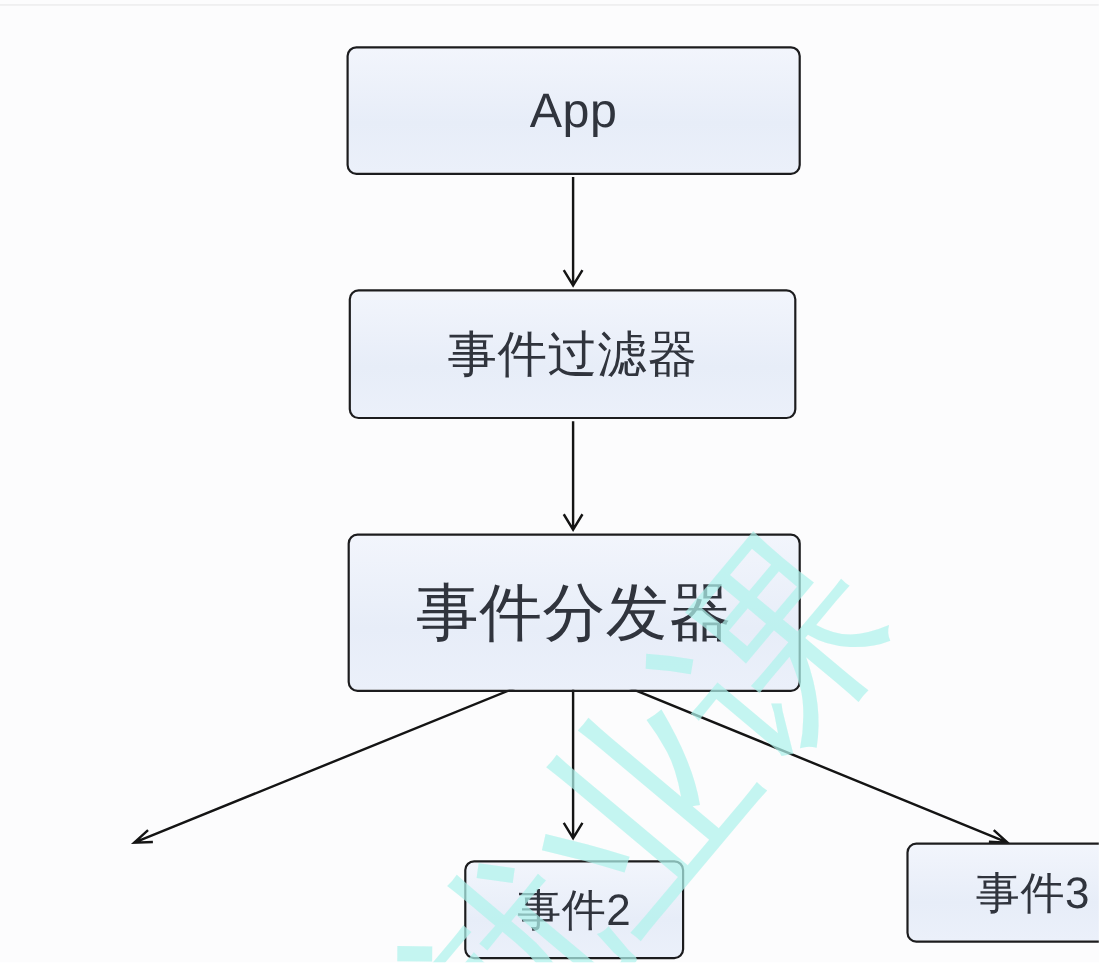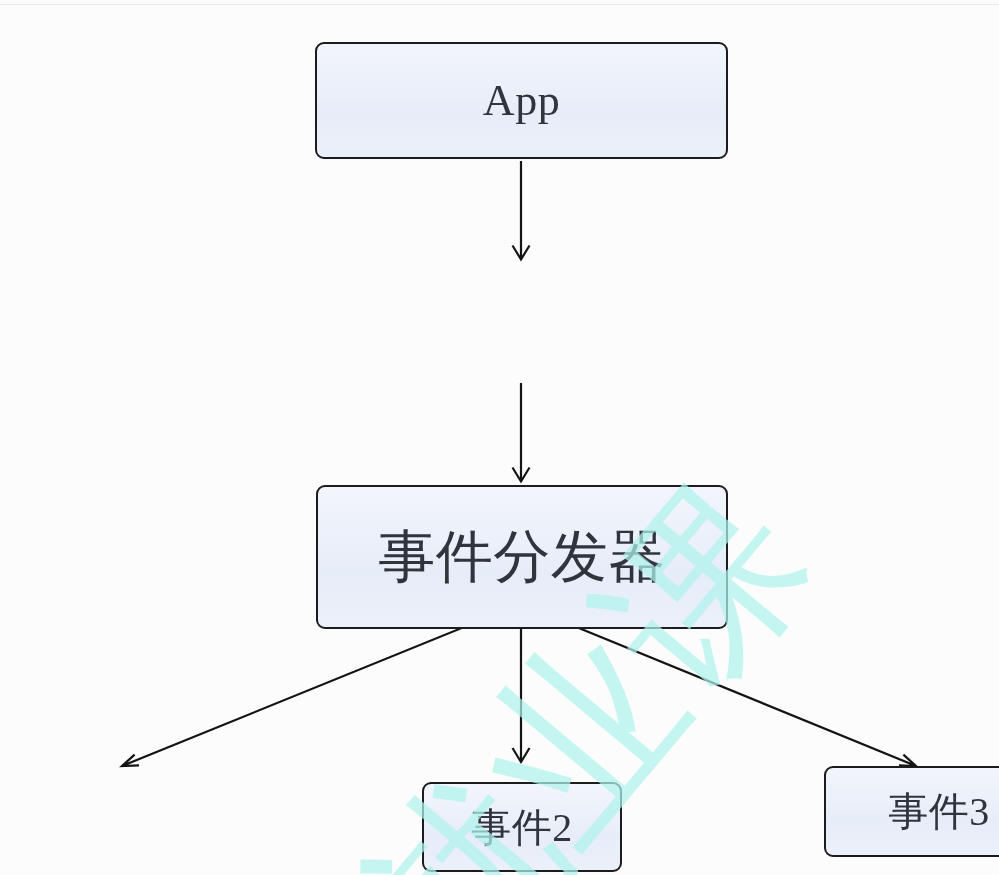--- a/index.html
+++ b/index.html
@@ -7,21 +7,20 @@
     padding: 0;
     background: #ffffff;
     font-family: "Liberation Sans", "DejaVu Sans", sans-serif;
   }
   .canvas {
     position: relative;
     width: 999px;
     height: 875px;
     overflow: hidden;
     background: #fcfcfd;
-    font-family: Liberation Serif, serif;
   }
   .top-divider {
     position: absolute;
     left: 0;
     top: 4px;
     width: 100%;
     height: 1px;
     background: #e6e6e8;
     z-index: 1;
   }
@@ -87,20 +86,23 @@
     <path d="M521 383 L521 481.5 M512.5 467.5 L521 481.5 L529.5 467.5"></path>
     <path d="M516 606 L122 766 M139 765.4 L122 766 L134.6 754.6"></path>
     <path d="M521 607 L521 762 M512.5 748 L521 762 L529.5 748"></path>
     <path d="M525 606 L916 766 M903.4 754.6 L916 766 L899 765.3"></path>
   </svg>
 
   <div class="node node-app">
     <span>App</span>
   </div>
 
+  <div class="node node-filter">
+    <span>事件过滤器</span>
+  </div>
 
   <div class="node node-dispatcher">
     <span>事件分发器</span>
   </div>
 
 
   <div class="node node-event2">
     <span>事件2</span>
   </div>
 

